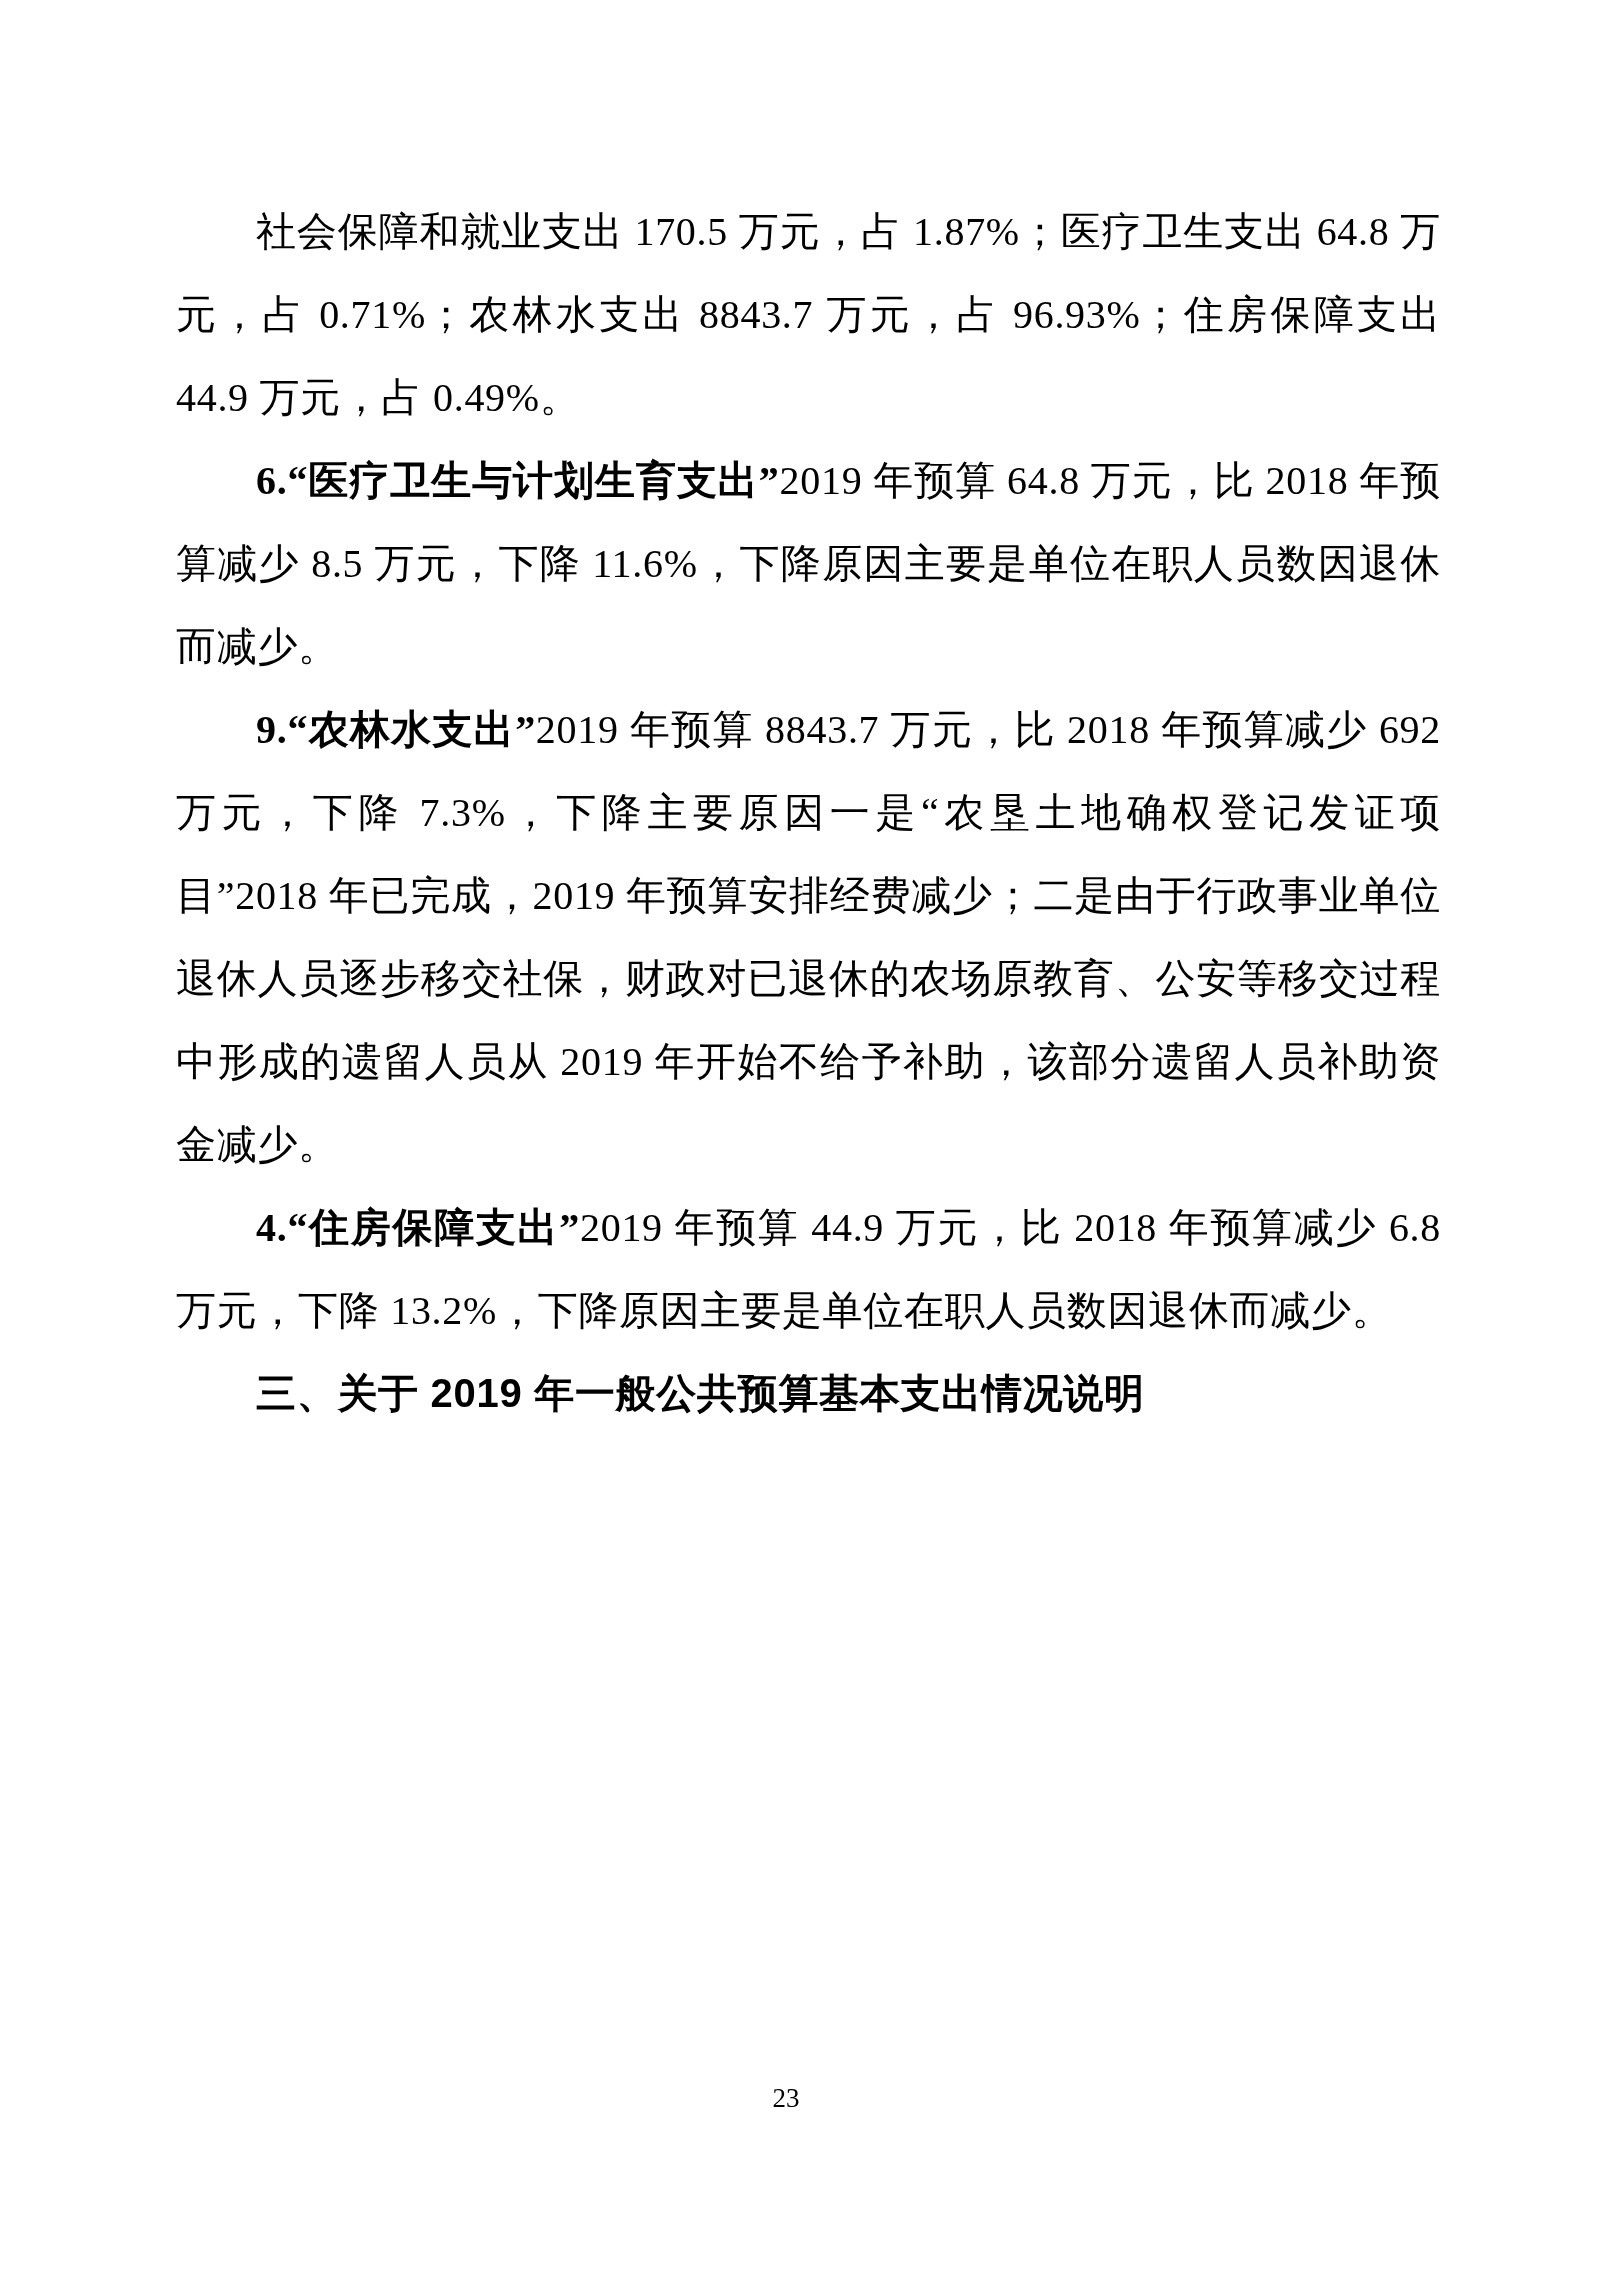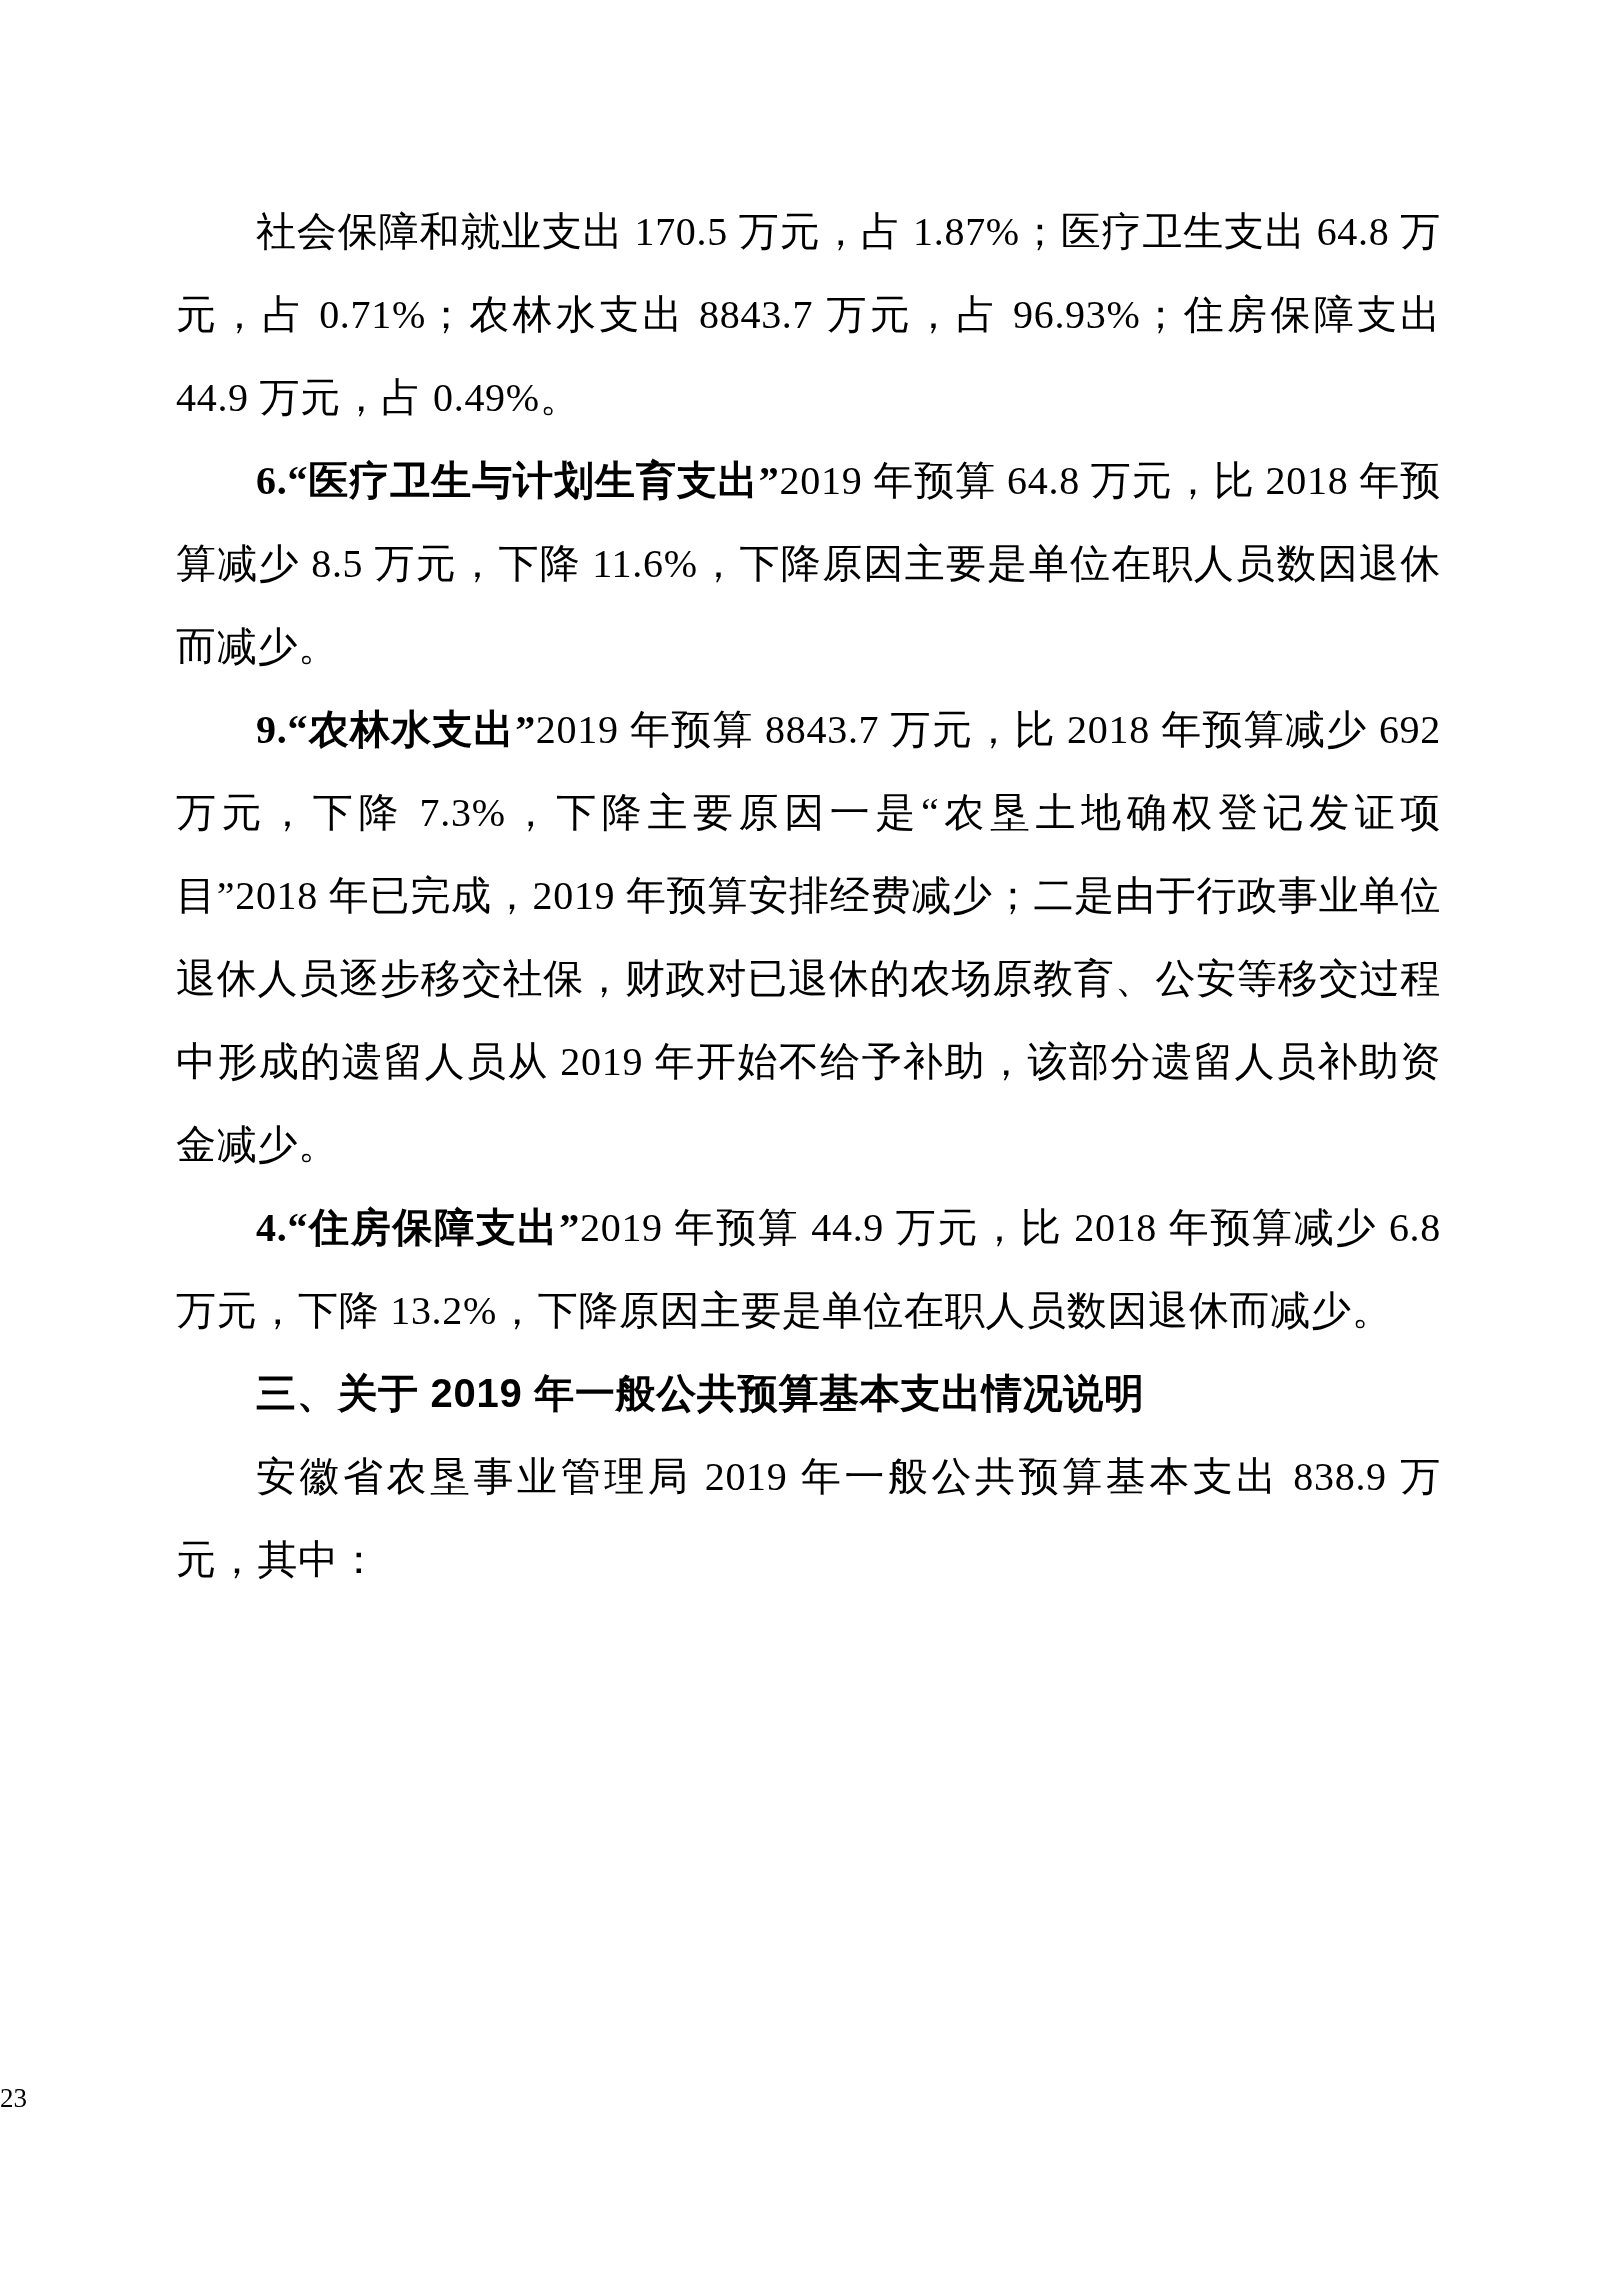--- a/index.html
+++ b/index.html
@@ -43,34 +43,34 @@
   }
   .para.heading-hei {
     font-weight: bold;
     font-family: "Liberation Sans", "DejaVu Sans", sans-serif;
   }
   .page-number {
     position: absolute;
     top: 2082px;
     left: 0;
     width: 1572px;
+    text-align: center;
     font-size: 27px;
     line-height: 33px;
     font-family: "Liberation Serif", "DejaVu Serif", serif;
     color: #000000;
   }
 </style>
 </head>
 <body>
 
 <div class="page">
   <div>
       <p class="para body"><span class="run">社会保障和就业支出 170.5 万元，占 1.87%；医疗卫生支出 64.8 万元，占 0.71%；农林水支出 8843.7 万元，占 96.93%；住房保障支出 44.9 万元，占 0.49%。</span></p>
       <p class="para body"><span class="run bold">6.“医疗卫生与计划生育支出”</span><span class="run">2019 年预算 64.8 万元，比 2018 年预算减少 8.5 万元，下降 11.6%，下降原因主要是单位在职人员数因退休而减少。</span></p>
       <p class="para body"><span class="run bold">9.“农林水支出”</span><span class="run">2019 年预算 8843.7 万元，比 2018 年预算减少 692 万元，下降 7.3%，下降主要原因一是“农垦土地确权登记发证项目”2018 年已完成，2019 年预算安排经费减少；二是由于行政事业单位退休人员逐步移交社保，财政对已退休的农场原教育、公安等移交过程中形成的遗留人员从 2019 年开始不给予补助，该部分遗留人员补助资金减少。</span></p>
       <p class="para body"><span class="run bold">4.“住房保障支出”</span><span class="run">2019 年预算 44.9 万元，比 2018 年预算减少 6.8 万元，下降 13.2%，下降原因主要是单位在职人员数因退休而减少。</span></p>
       <p class="para heading-hei"><span class="run bold">三、关于 2019 年一般公共预算基本支出情况说明</span></p>
-      <p class="para body"><span class="run">安徽省农垦事业管理局 2019 年一般公共预算基本支出 838.9 万元，其中：</span></p>
     </div>
 </div>
 
 <div class="page-number">23</div>
 
 
 </body></html>

